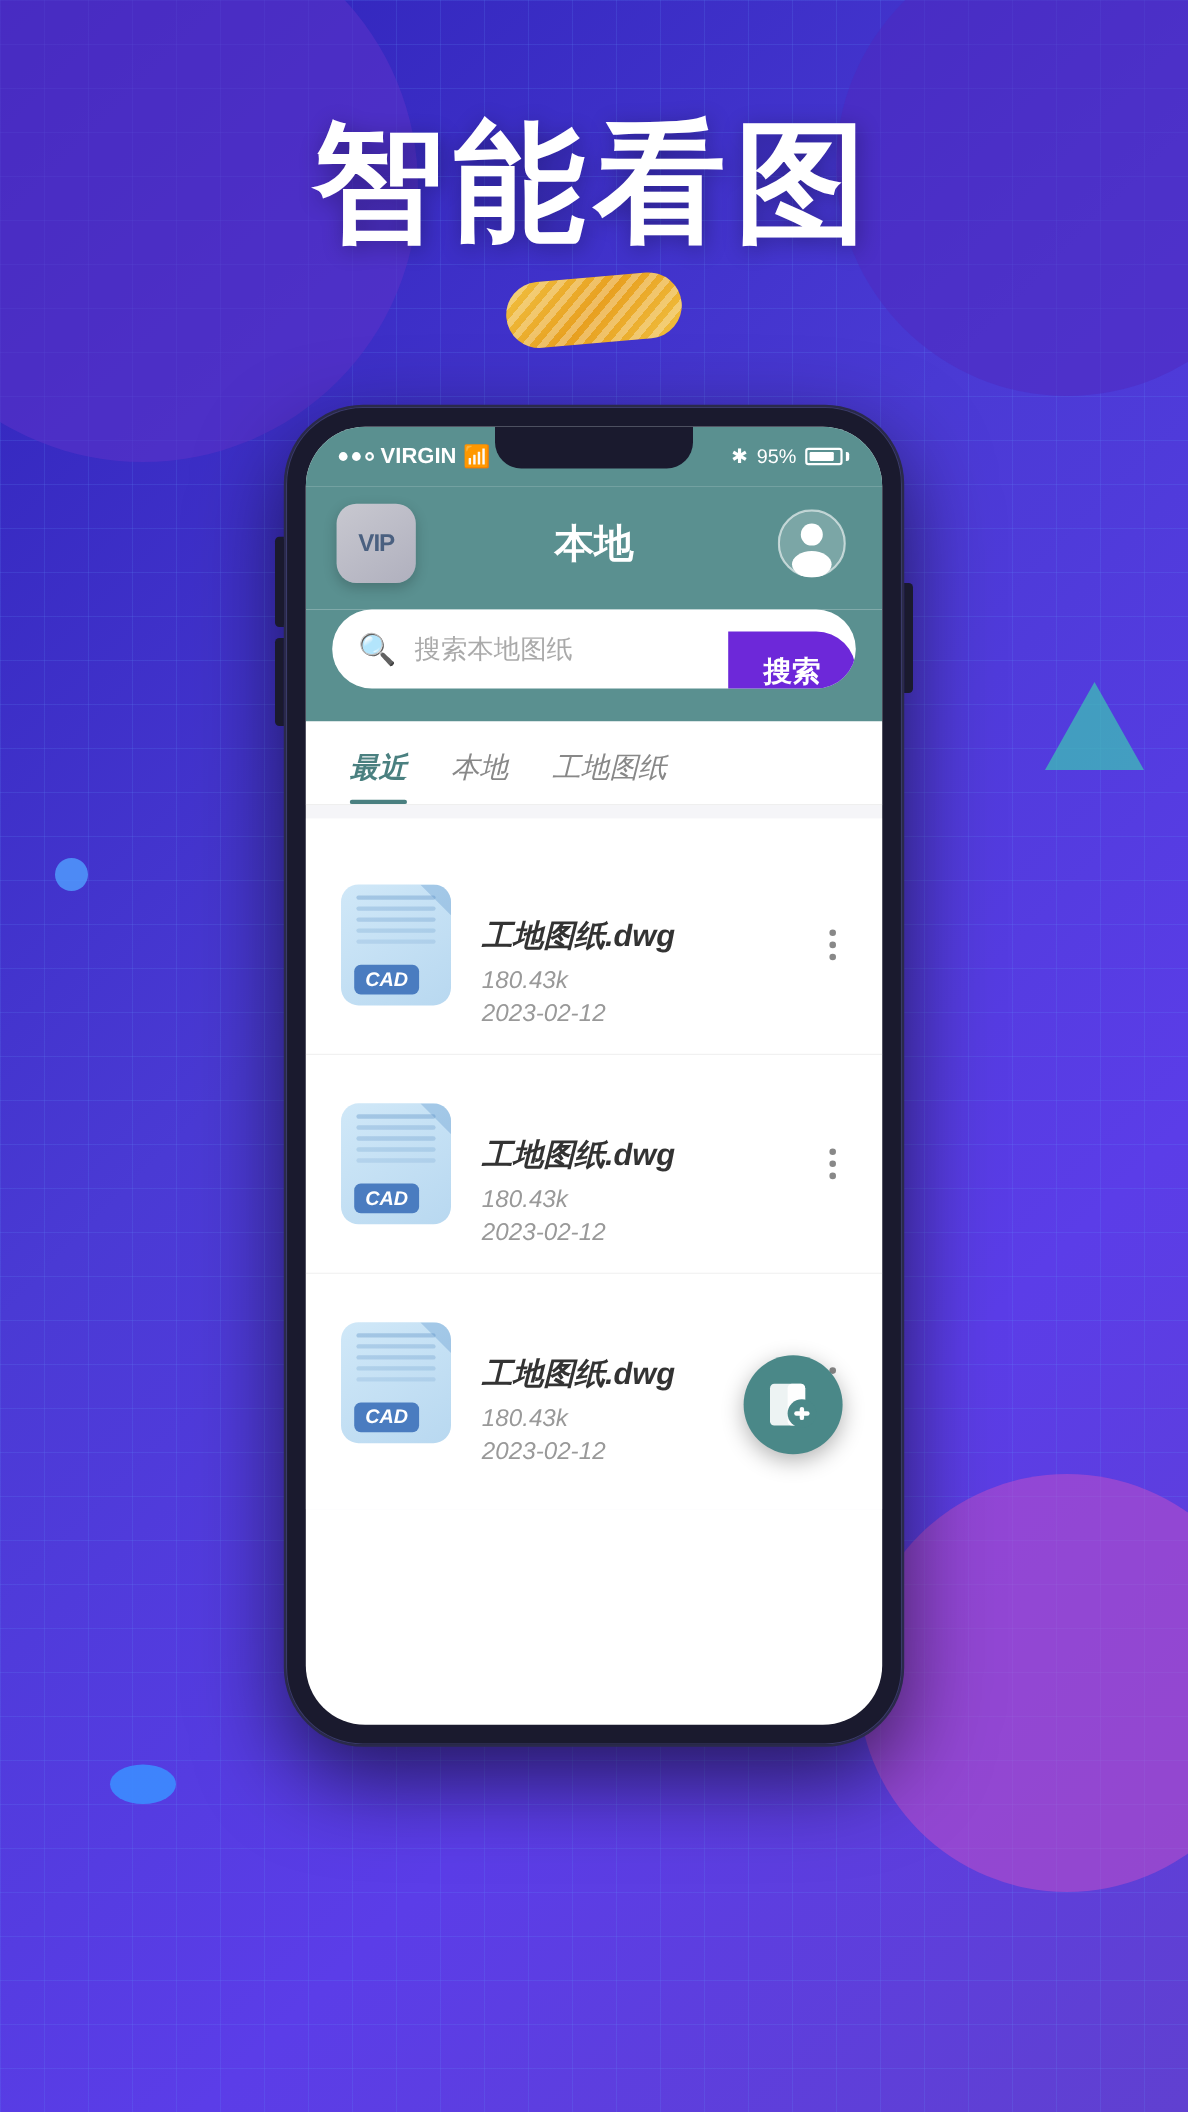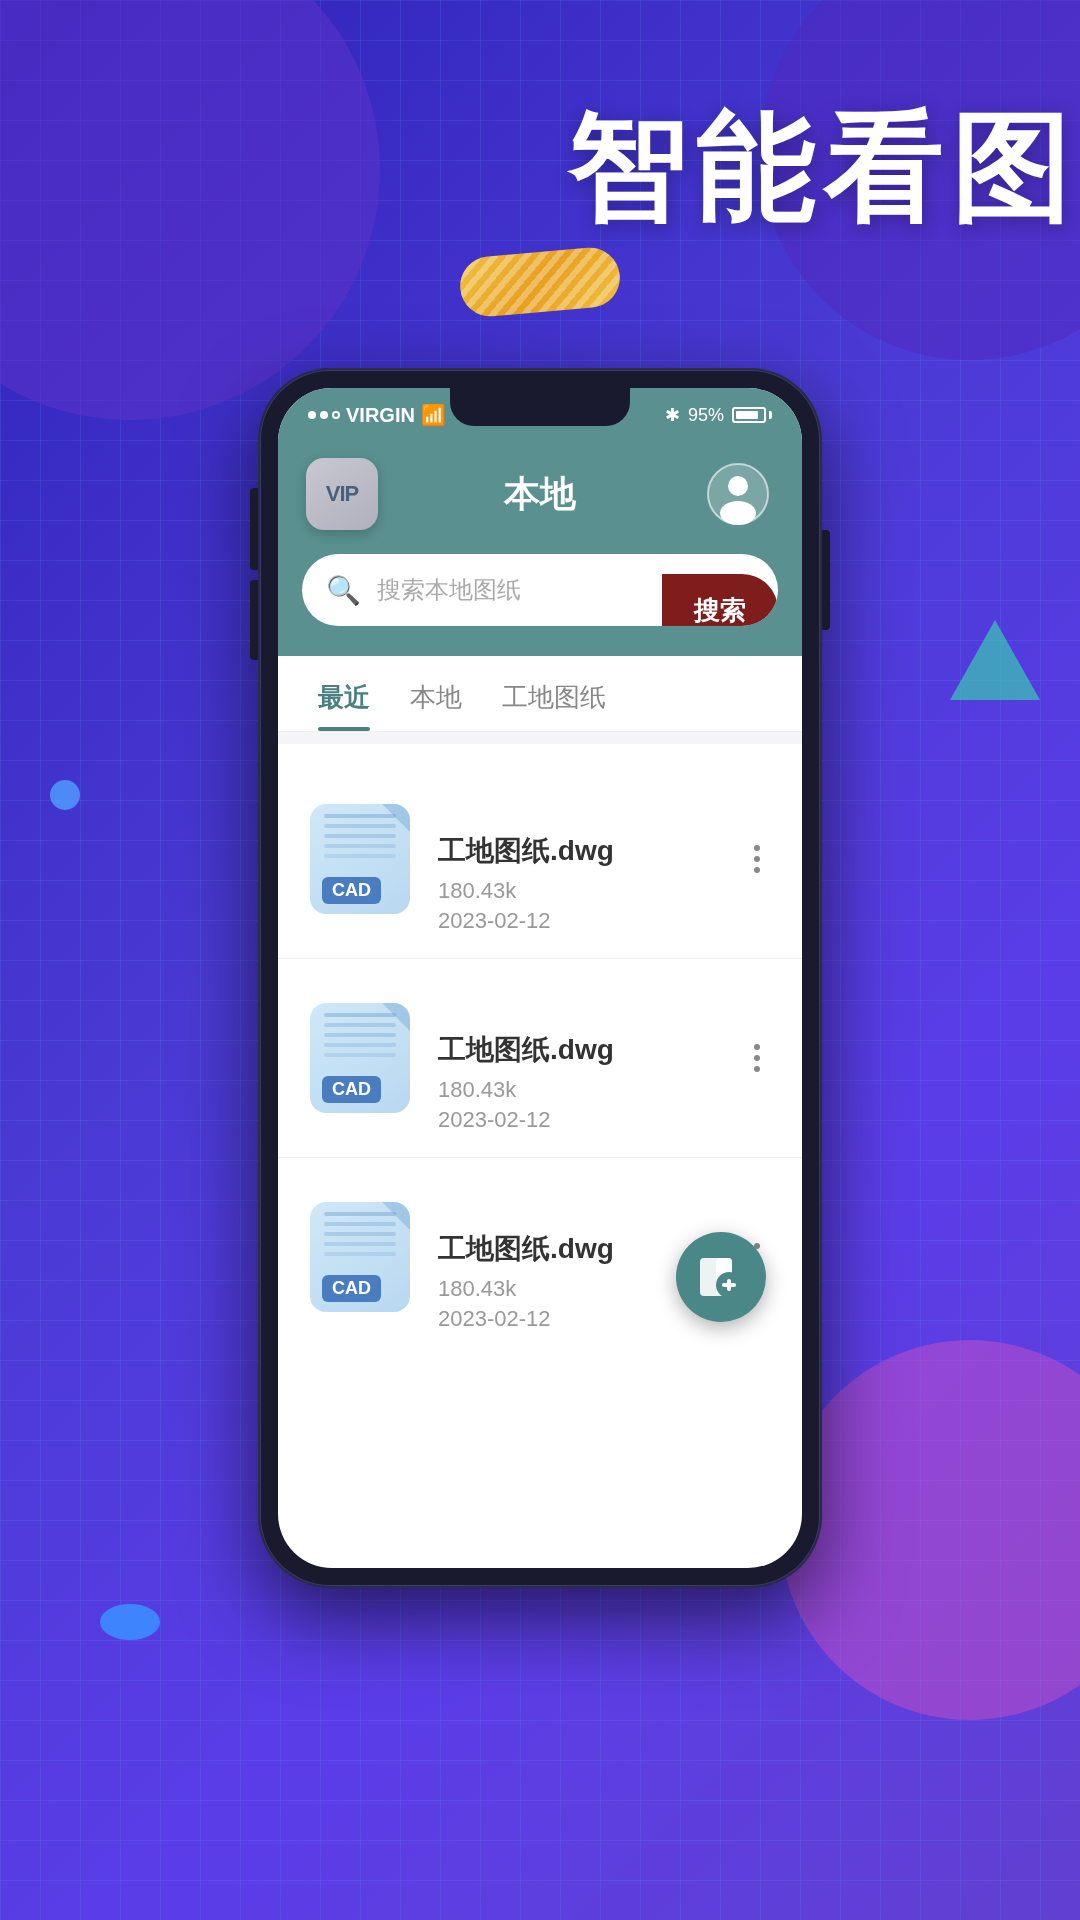--- a/index.html
+++ b/index.html
@@ -91,21 +91,21 @@
       border-radius: 50%;
       background: rgba(60, 140, 255, 0.9);
     }
 
     
     .title-area {
       position: absolute;
       top: 100px;
       left: 0;
       right: 0;
-      text-align: right;
+      text-align: center;
       z-index: 10;
     }
 
     .title-text {
       font-size: 120px;
       font-weight: 900;
       color: white;
       letter-spacing: 8px;
       text-shadow: 2px 4px 20px rgba(0,0,0,0.3);
       line-height: 1.1;
@@ -349,38 +349,39 @@
       font-size: 28px;
     }
 
     .search-input-text {
       flex: 1;
       font-size: 24px;
       color: #aaa;
     }
 
     .search-btn {
-      background: #7f1d1d;
+      background: #6d28d9;
       color: white;
       height: 100%;
       padding: 0 32px;
       font-size: 26px;
       font-weight: 600;
       display: flex;
       align-items: center;
       cursor: pointer;
       border-radius: 0 50px 50px 0;
       margin-top: 40px;
     }
 
     
     .main-content {
       background: #f5f5f8;
       flex: 1;
       position: relative;
+      font-style: italic;
     }
 
     
     .tabs-bar {
       background: white;
       padding: 24px 40px 0;
       display: flex;
       gap: 40px;
       border-bottom: 1px solid #eee;
     }

